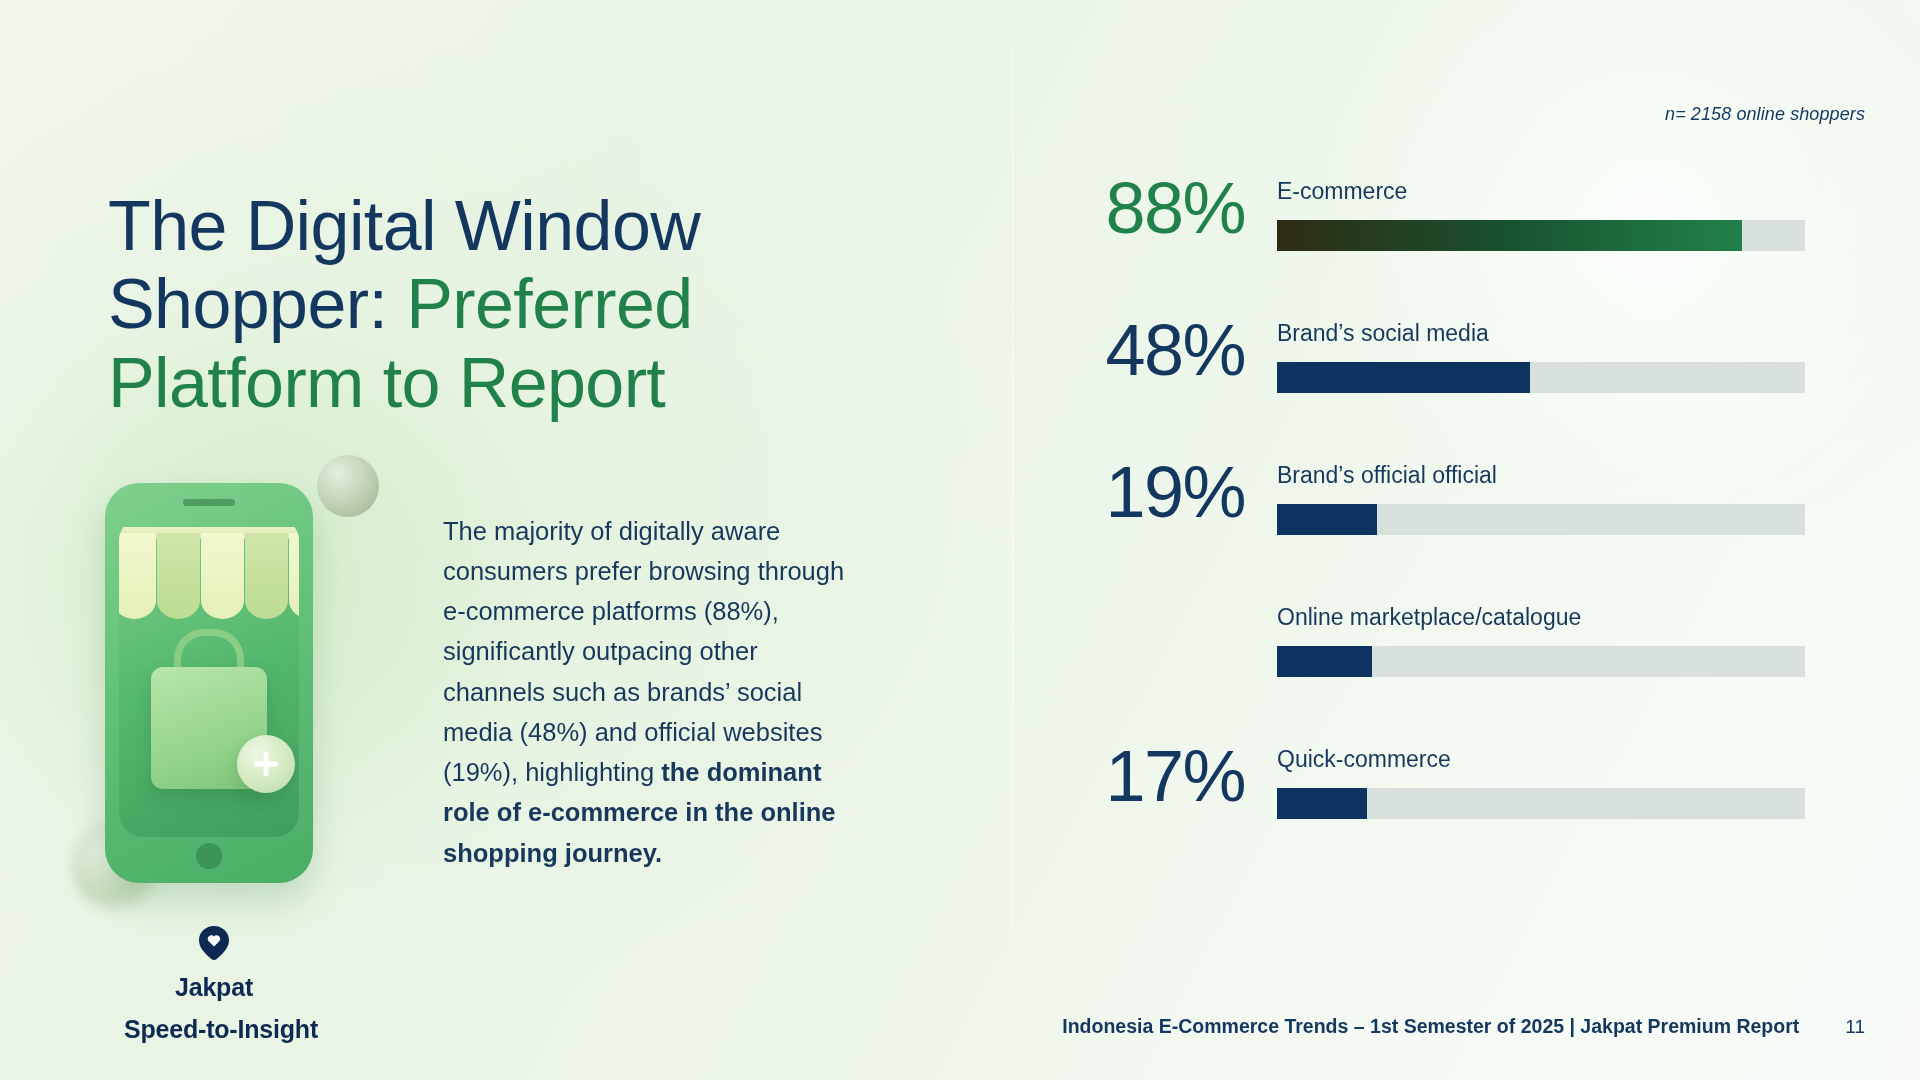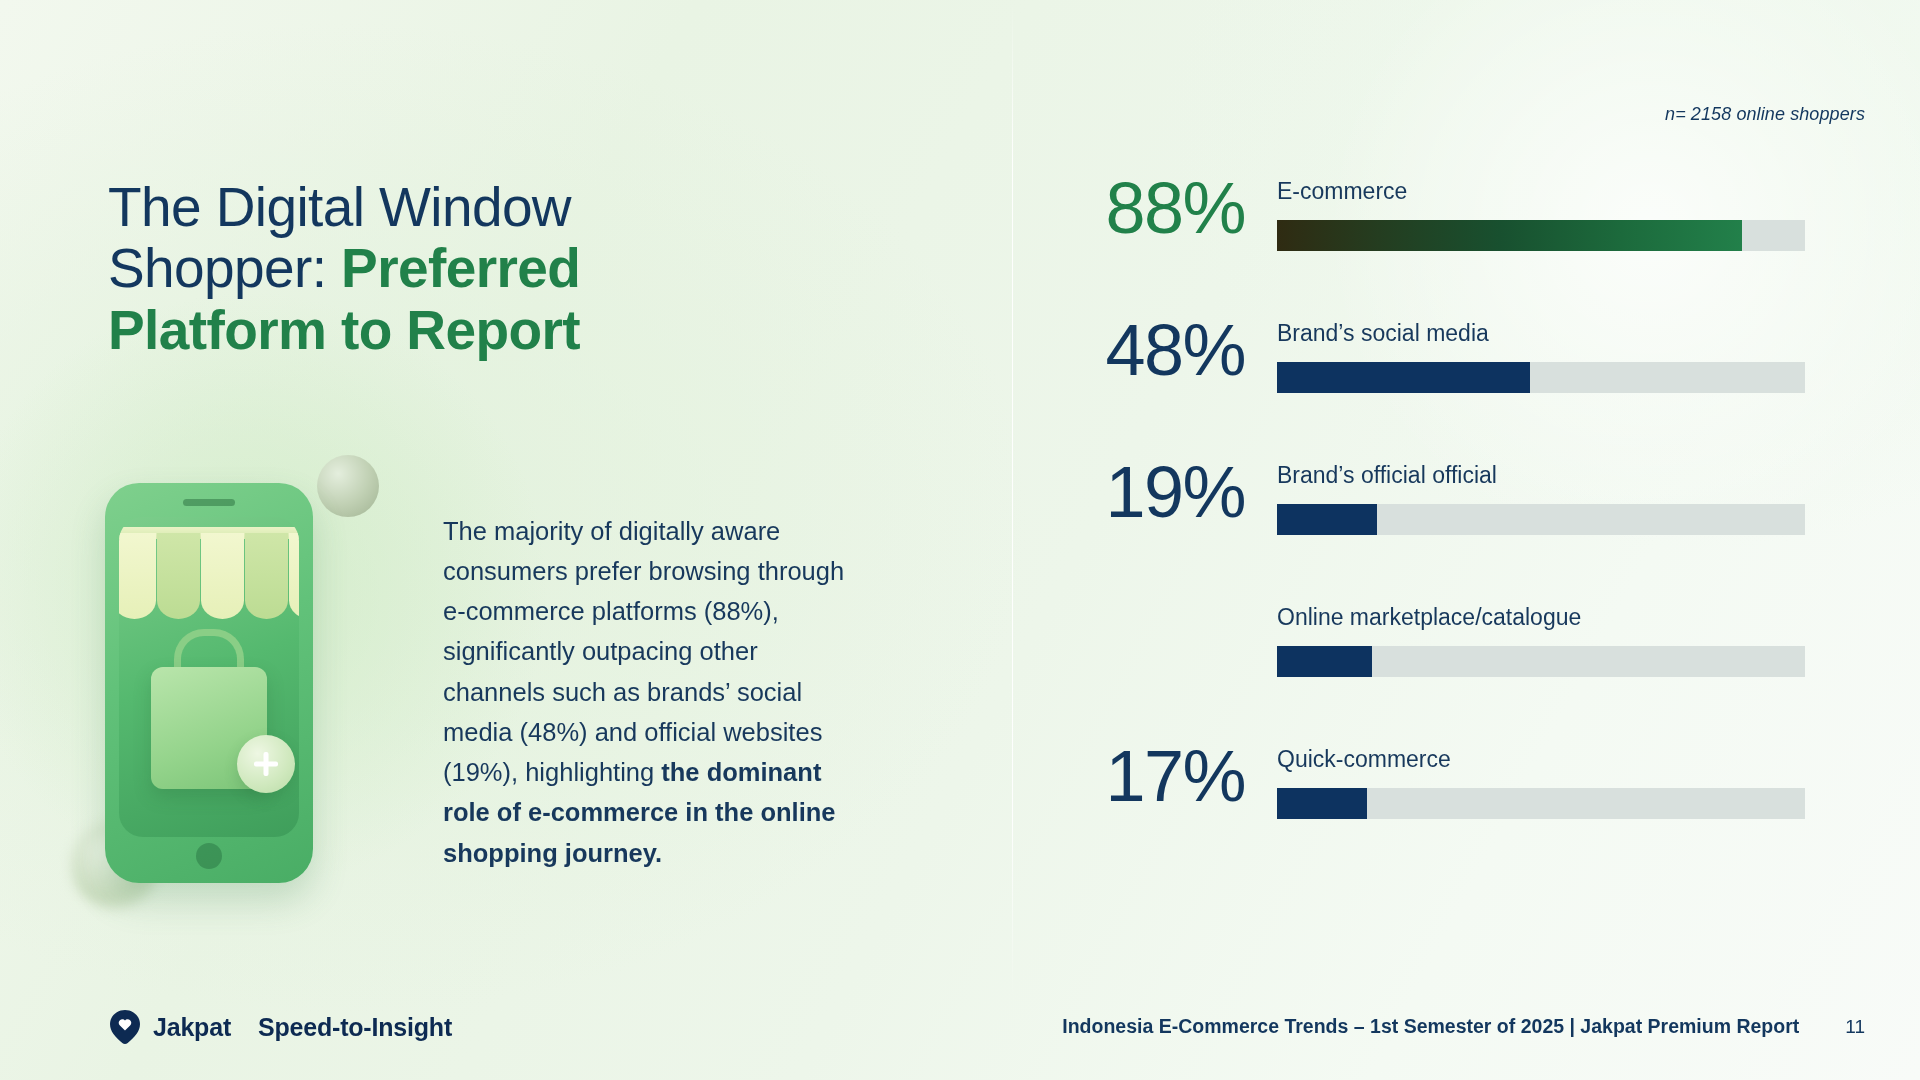--- a/index.html
+++ b/index.html
@@ -44,27 +44,27 @@
     left: 1012px; top: 0;
     width: 1px; height: 1000px;
     background: linear-gradient(180deg, rgba(255,255,255,0) 0%, rgba(255,255,255,0.9) 16%, rgba(255,255,255,0.9) 82%, rgba(255,255,255,0) 100%);
   }
 
   
   .headline {
     position: absolute;
     left: 108px; top: 140px;
     width: 730px;
-    font-size: 55px;
+    font-size: 70px;
     line-height: 1.12;
     font-weight: 400;
     letter-spacing: -0.6px;
     color: #13375e;
   }
-  .headline .accent { color: #21814a; font-weight: bold; }
+  .headline .accent { color: #21814a; }
 
   .body-copy {
     position: absolute;
     left: 443px; top: 485px;
     width: 410px;
     font-size: 25.5px;
     line-height: 1.58;
     color: #17385c;
   }
   .body-copy .strong { font-weight: 700; }
@@ -241,20 +241,21 @@
     background: linear-gradient(90deg, #2f2b12 0%, #243d20 22%, #18502f 48%, #1c6a3c 74%, #22804a 100%);
   }
 
   
   .footer-left {
     position: absolute;
     left: 110px; bottom: 36px;
     display: flex;
     align-items: center;
     gap: 13px;
+    flex-direction: column;
   }
   .logo-mark { width: 30px; height: 34px; display: block; }
   .logo-text {
     font-size: 25px;
     font-weight: 700;
     color: #0d2a52;
     letter-spacing: -0.2px;
   }
   .tagline {
     font-size: 25px;

